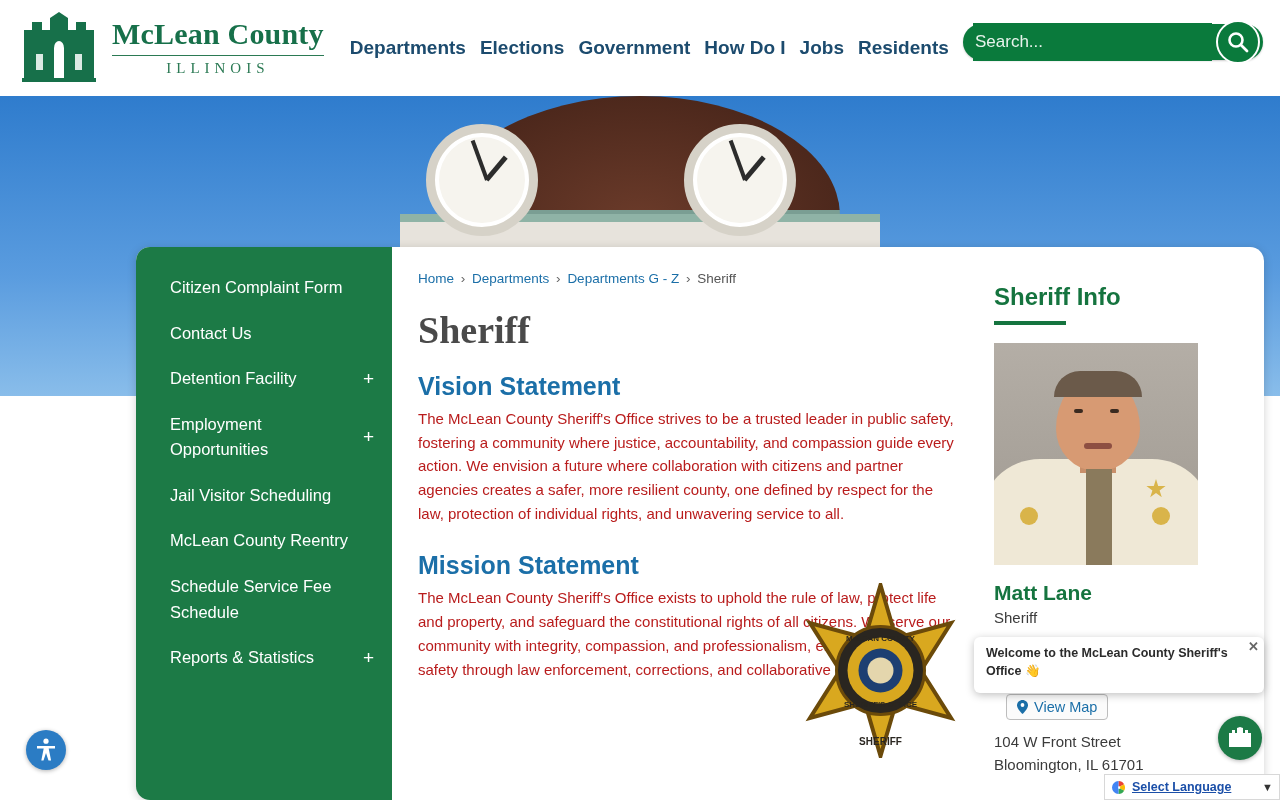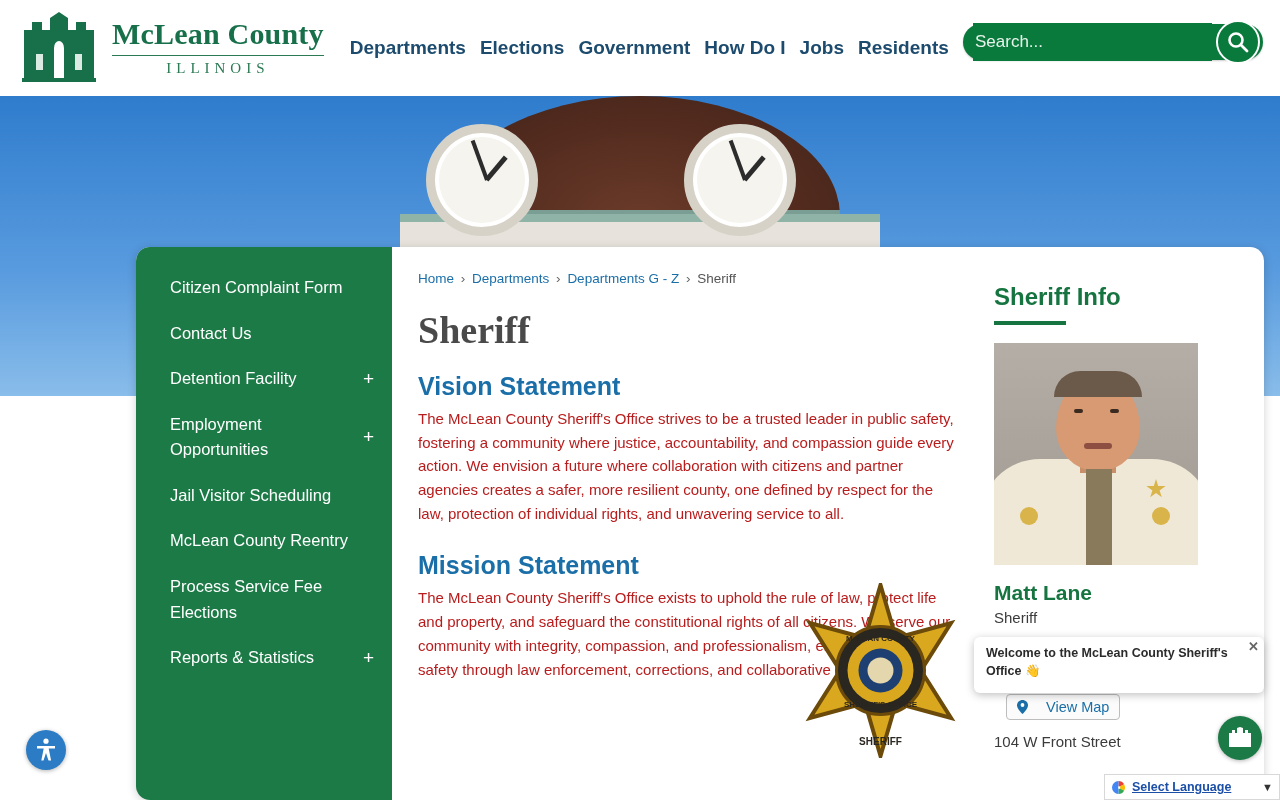--- a/index.html
+++ b/index.html
@@ -180,21 +180,21 @@
   .portrait .mouth { position: absolute; left: 90px; top: 100px; width: 28px; height: 6px; background: #8d4f42; border-radius: 4px; }
   .portrait .badge { position: absolute; left: 26px; bottom: 40px; width: 18px; height: 18px; background: #d9b44a; border-radius: 50%; }
   .portrait .badge2 { position: absolute; right: 28px; bottom: 40px; width: 18px; height: 18px; background: #d9b44a; border-radius: 50%; }
   .portrait .star { position: absolute; left: 152px; bottom: 66px; width: 20px; height: 20px; background: #d9b44a; clip-path: polygon(50% 0%,61% 35%,98% 35%,68% 57%,79% 91%,50% 70%,21% 91%,32% 57%,2% 35%,39% 35%); }
 
   .rail-name { font-size: 21px; font-weight: bold; color: #15743f; margin: 16px 0 4px 0; }
   .rail-role { font-size: 15px; color: #3b3b3b; margin-bottom: 10px; }
   .rail-link { font-size: 15px; color: #1b6fa8; text-decoration: underline; cursor: pointer; display: inline-block; margin-bottom: 14px;}
   .rail-phone { font-size: 15px; color: #3b3b3b; margin-bottom: 8px; }
   .map-btn {
-    display: inline-flex; align-items: center; gap: 18px;
+    display: inline-flex; align-items: center; gap: 6px;
     border: 1px solid #bdbdbd; border-radius: 4px;
     padding: 4px 10px; font-size: 14.5px; color: #1b6fa8;
     background: #fbfbfb; cursor: pointer; margin: 2px 0 10px 12px;
   }
   .rail-addr { font-size: 15px; color: #3b3b3b; line-height: 1.55; }
 
   
   .toast {
     position: absolute; right: 16px; top: 637px; width: 290px; height: 56px;
     background: #ffffff; border-radius: 6px; box-shadow: 0 2px 8px rgba(0,0,0,.25);
@@ -308,21 +308,21 @@
       <span>Employment Opportunities</span>
       <span class="plus">+</span>
     </div>
     <div class="sidenav-item">
       <span>Jail Visitor Scheduling</span>
     </div>
     <div class="sidenav-item">
       <span>McLean County Reentry</span>
     </div>
     <div class="sidenav-item">
-      <span>Process Service Fee Elections</span>
+      <span>Schedule Service Fee Schedule</span>
     </div>
     <div class="sidenav-item">
       <span>Reports &amp; Statistics</span>
       <span class="plus">+</span>
     </div>
   </div>
 
   <div class="main">
     <div class="breadcrumb">
       <a>Home</a>
@@ -384,20 +384,21 @@
 
     <div class="map-btn">
       <svg width="11" height="14" viewBox="0 0 11 14">
         <path d="M5.5 0C2.5 0 0 2.4 0 5.3C0 9.2 5.5 14 5.5 14S11 9.2 11 5.3C11 2.4 8.5 0 5.5 0Z" fill="#1b6fa8"></path>
         <circle cx="5.5" cy="5" r="1.9" fill="#ffffff"></circle>
       </svg>
       <span>View Map</span>
     </div>
 
     <div class="rail-addr">104 W Front Street</div>
+    <div class="rail-addr">Bloomington, IL 61701</div>
   </div>
 </div>
 
 <div class="toast">
   <span class="toast-close">✕</span>
   <span>Welcome to the McLean County Sheriff's Office 👋</span>
 </div>
 
 <div class="a11y">
   <svg width="26" height="26" viewBox="0 0 26 26">

